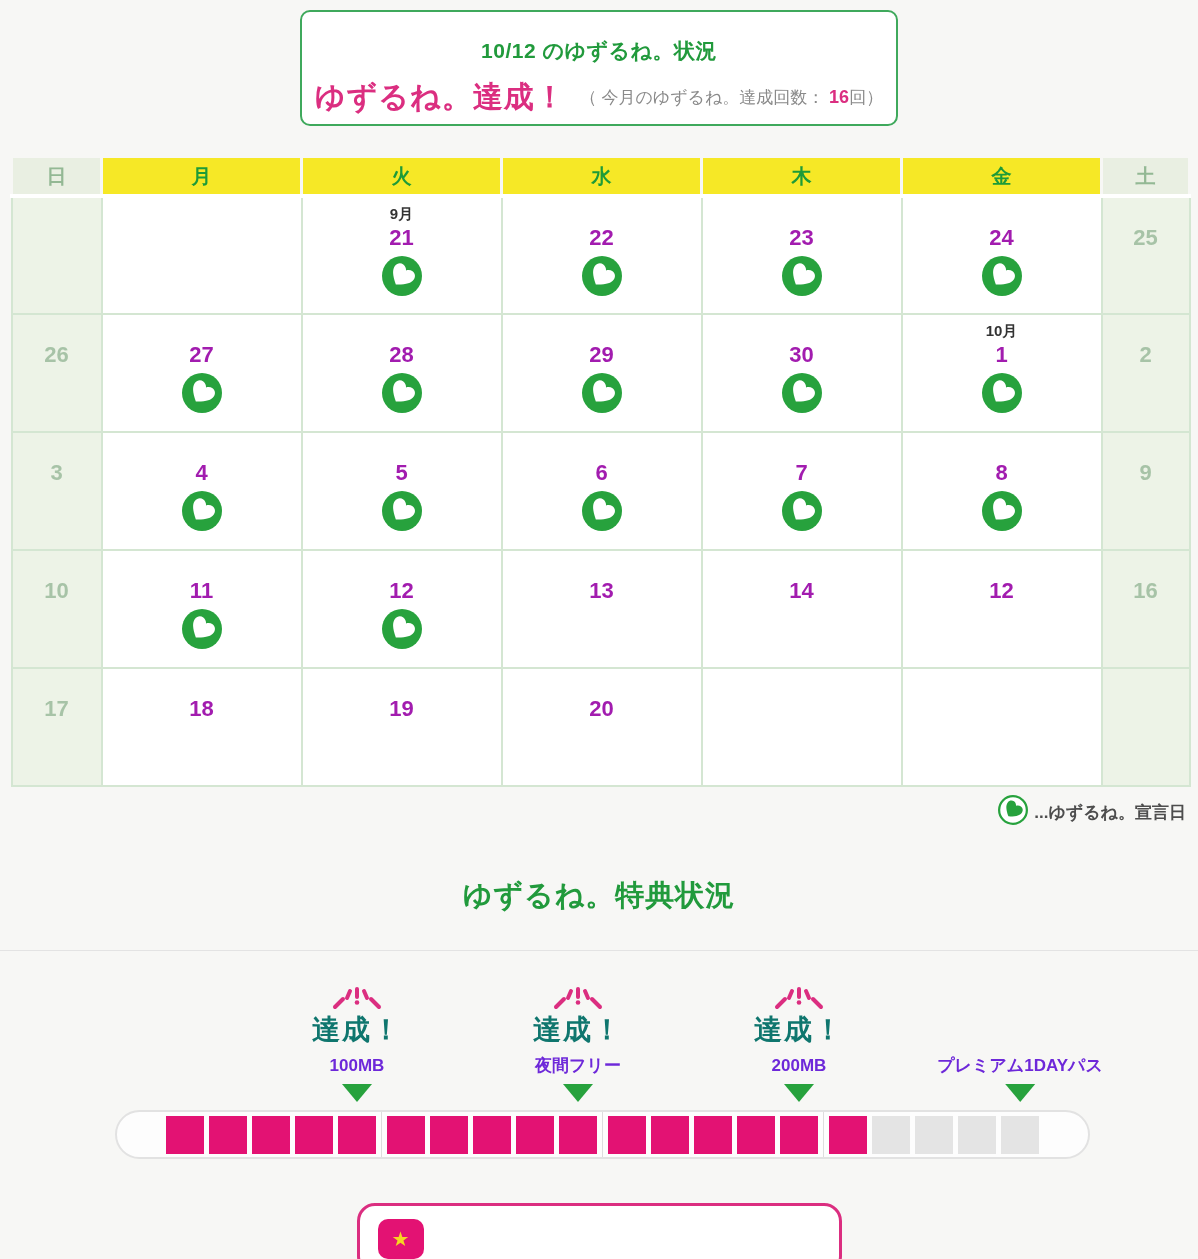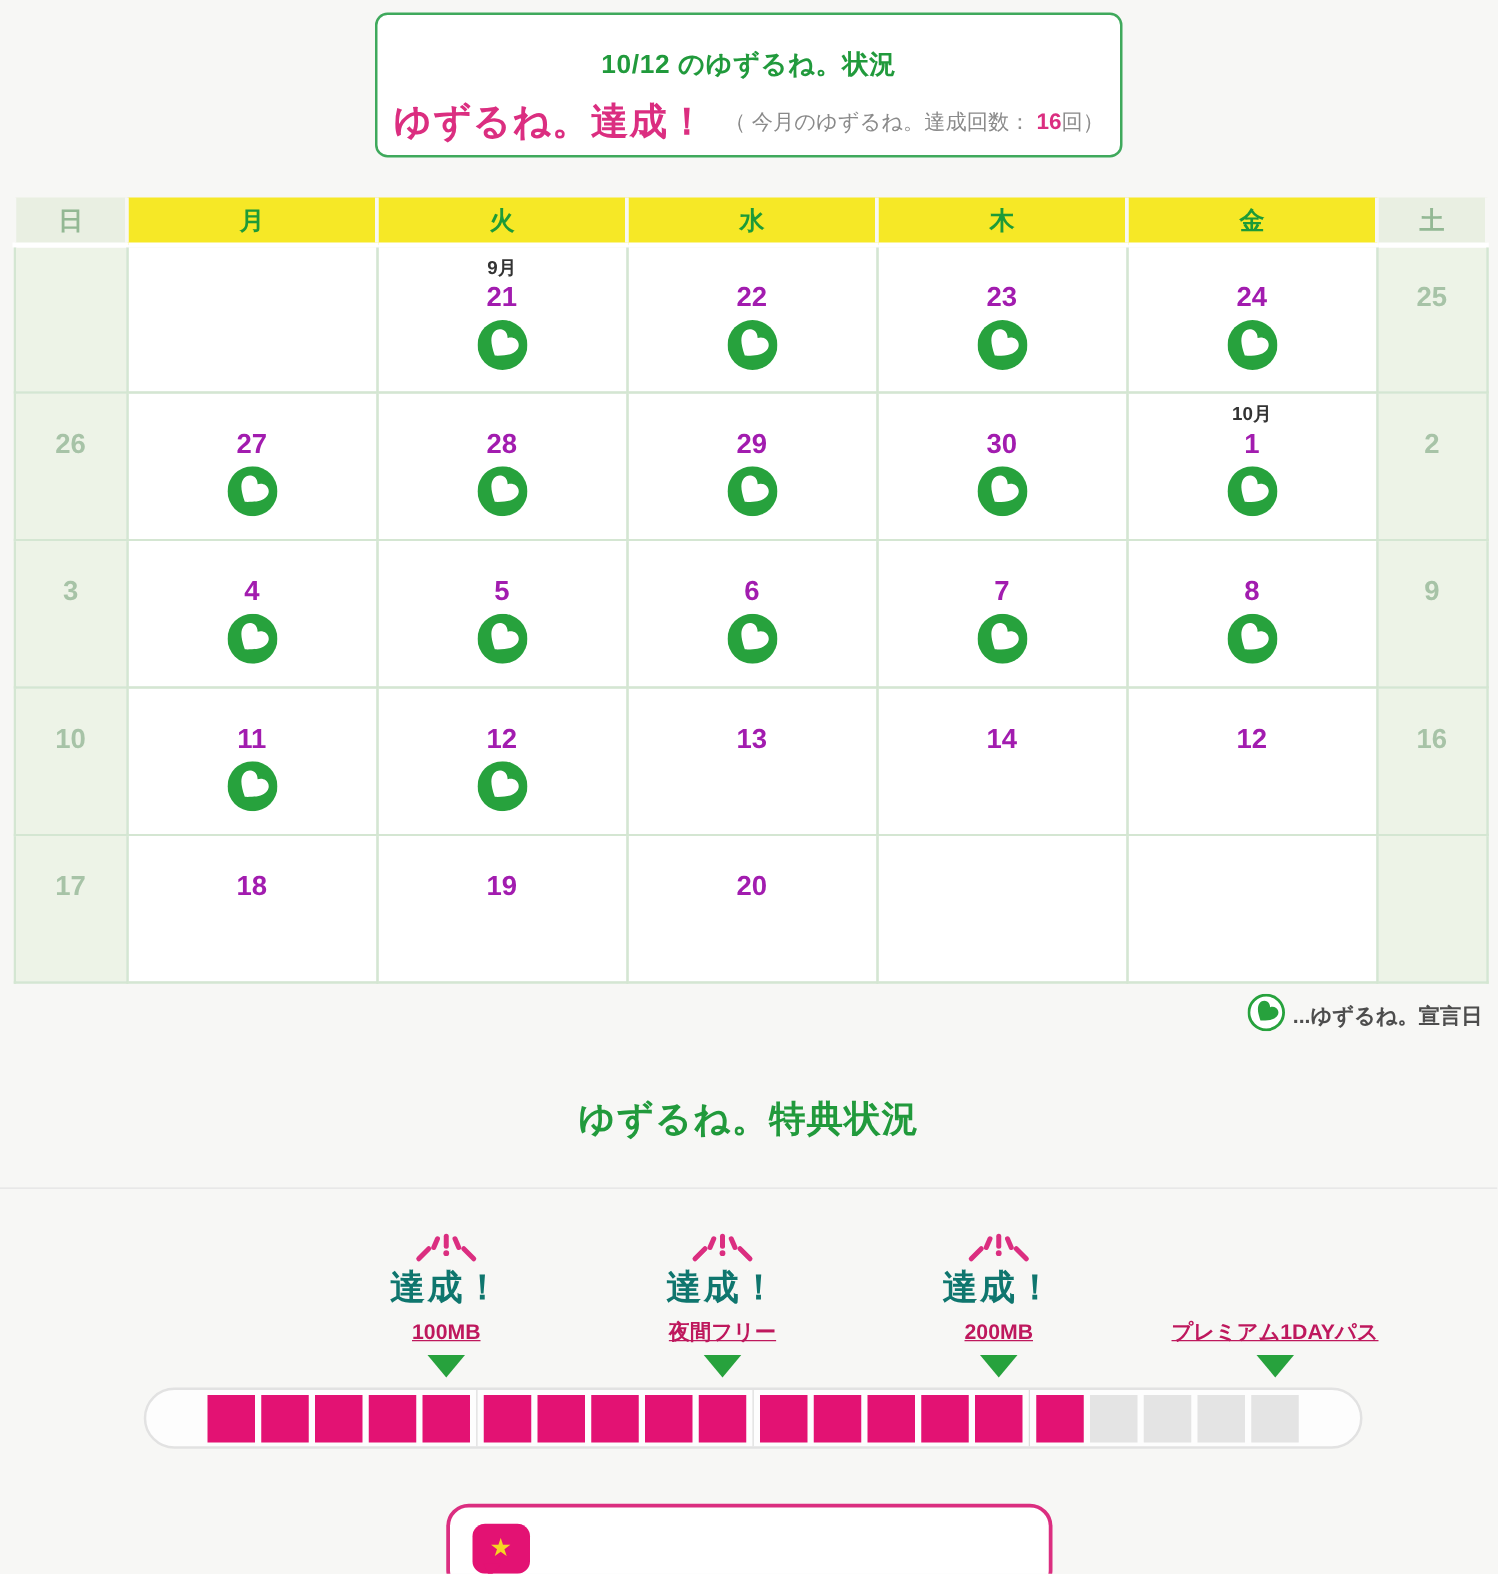--- a/index.html
+++ b/index.html
@@ -63,21 +63,21 @@
     color:#219a3c; font-size:29px; font-weight:bold; letter-spacing:1px;
   }
   .section-divider{ border:none; border-top:1px solid #e3e3e3; margin-top:34px; }
   .graph{ position:relative; width:975px; margin:0 0 0 115px; height:208px; }
   .milestone{
     position:absolute; bottom:57px; transform:translateX(-50%);
     display:flex; flex-direction:column; align-items:center;
   }
   .burst{ display:block; margin-bottom:0; }
   .ms-achieved{ color:#0f766e; font-size:28px; font-weight:bold; letter-spacing:2px; line-height:34px; }
-  .ms-label{ color:#be185d; font-size:17px; font-weight:bold; margin-top:8px; line-height:22px; white-space:nowrap;text-decoration:underline; }
+  .ms-label{ color:#6d28d9; font-size:17px; font-weight:bold; margin-top:8px; line-height:22px; white-space:nowrap; }
   .ms-tri{
     margin-top:7px; width:0; height:0;
     border-left:15px solid transparent; border-right:15px solid transparent;
     border-top:18px solid #27a23d;
   }
   .bar{
     position:absolute; bottom:0; left:0;
     width:975px; height:49px;
     background:#fdfdfd; border:2px solid #e2e2e2; border-radius:25px;
   }

